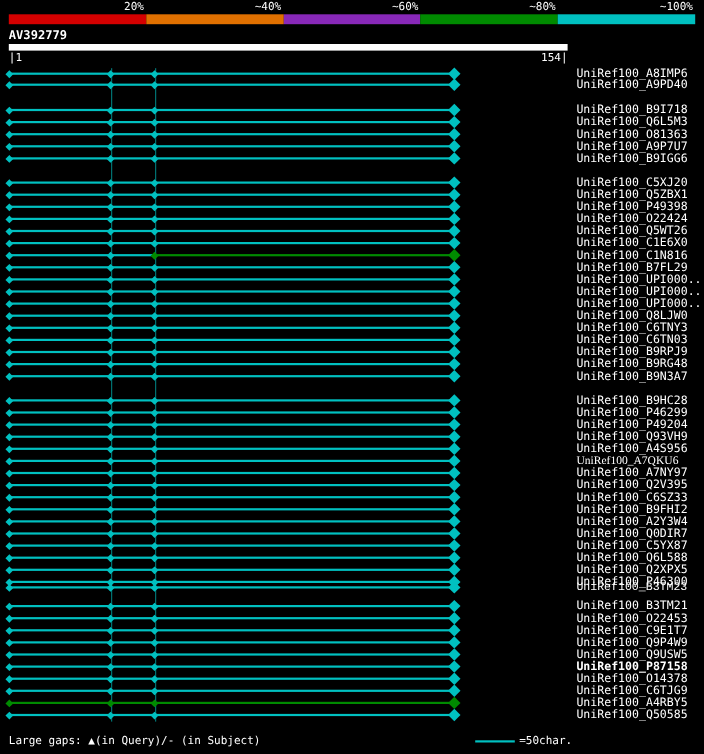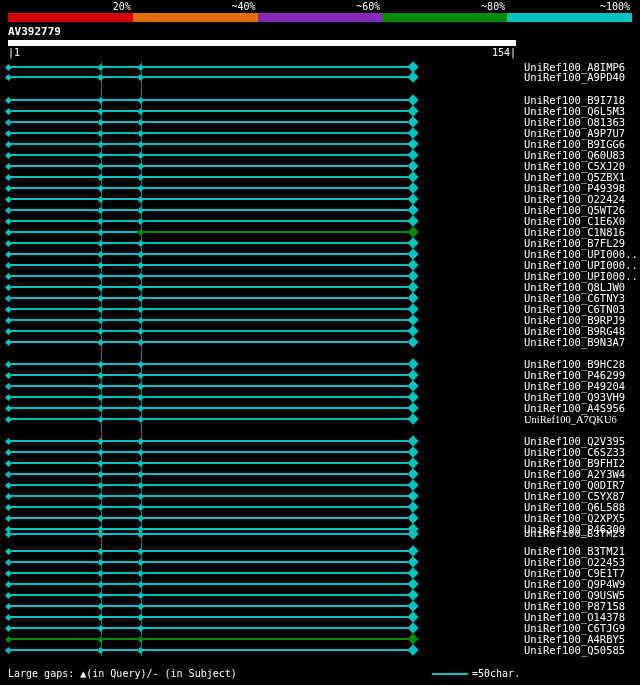--- a/index.html
+++ b/index.html
@@ -119,28 +119,20 @@
         <span class="hit-label">UniRef100_A9P7U7</span>
       </div>
       <div class="row" style="top: 77px; padding-left: 44px;">
         <div class="seg" style="left: 8px; width: 405.072px; background: rgb(0, 192, 192);"></div>
         <div class="dia" style="width: 5px; height: 5px; left: 98.4673px; top: 2.5px; background: rgb(0, 192, 192);"></div>
         <div class="dia" style="width: 5px; height: 5px; left: 138.31px; top: 2.5px; background: rgb(0, 192, 192);"></div>
         <div class="dia" style="width: 5px; height: 5px; left: 5.5px; top: 2.5px; background: rgb(0, 192, 192);"></div>
         <div class="dia" style="width: 8px; height: 8px; left: 409.072px; top: 1px; background: rgb(0, 192, 192);"></div>
         <span class="hit-label">UniRef100_B9IGG6</span>
       </div>
-      <div class="row" style="top: 88px;">
-        <div class="seg" style="left: 8px; width: 405.072px; background: rgb(0, 192, 192);"></div>
-        <div class="dia" style="width: 5px; height: 5px; left: 98.4673px; top: 2.5px; background: rgb(0, 192, 192);"></div>
-        <div class="dia" style="width: 5px; height: 5px; left: 138.31px; top: 2.5px; background: rgb(0, 192, 192);"></div>
-        <div class="dia" style="width: 5px; height: 5px; left: 5.5px; top: 2.5px; background: rgb(0, 192, 192);"></div>
-        <div class="dia" style="width: 8px; height: 8px; left: 409.072px; top: 1px; background: rgb(0, 192, 192);"></div>
-        <span class="hit-label">UniRef100_Q60U83</span>
-      </div>
       <div class="row" style="top: 99px;">
         <div class="seg" style="left: 8px; width: 405.072px; background: rgb(0, 192, 192);"></div>
         <div class="dia" style="width: 5px; height: 5px; left: 98.4673px; top: 2.5px; background: rgb(0, 192, 192);"></div>
         <div class="dia" style="width: 5px; height: 5px; left: 138.31px; top: 2.5px; background: rgb(0, 192, 192);"></div>
         <div class="dia" style="width: 5px; height: 5px; left: 5.5px; top: 2.5px; background: rgb(0, 192, 192);"></div>
         <div class="dia" style="width: 8px; height: 8px; left: 409.072px; top: 1px; background: rgb(0, 192, 192);"></div>
         <span class="hit-label">UniRef100_C5XJ20</span>
       </div>
       <div class="row" style="top: 110px;">
         <div class="seg" style="left: 8px; width: 405.072px; background: rgb(0, 192, 192);"></div>
@@ -312,20 +304,28 @@
         <span class="hit-label">UniRef100_A4S956</span>
       </div>
       <div class="row" style="top: 352px; font-family: Liberation Serif, serif;">
         <div class="seg" style="left: 8px; width: 405.072px; background: rgb(0, 192, 192);"></div>
         <div class="dia" style="width: 5px; height: 5px; left: 98.4673px; top: 2.5px; background: rgb(0, 192, 192);"></div>
         <div class="dia" style="width: 5px; height: 5px; left: 138.31px; top: 2.5px; background: rgb(0, 192, 192);"></div>
         <div class="dia" style="width: 5px; height: 5px; left: 5.5px; top: 2.5px; background: rgb(0, 192, 192);"></div>
         <div class="dia" style="width: 8px; height: 8px; left: 409.072px; top: 1px; background: rgb(0, 192, 192);"></div>
         <span class="hit-label">UniRef100_A7QKU6</span>
       </div>
+      <div class="row" style="top: 363px;">
+        <div class="seg" style="left: 8px; width: 405.072px; background: rgb(0, 192, 192);"></div>
+        <div class="dia" style="width: 5px; height: 5px; left: 98.4673px; top: 2.5px; background: rgb(0, 192, 192);"></div>
+        <div class="dia" style="width: 5px; height: 5px; left: 138.31px; top: 2.5px; background: rgb(0, 192, 192);"></div>
+        <div class="dia" style="width: 5px; height: 5px; left: 5.5px; top: 2.5px; background: rgb(0, 192, 192);"></div>
+        <div class="dia" style="width: 8px; height: 8px; left: 409.072px; top: 1px; background: rgb(0, 192, 192);"></div>
+        <span class="hit-label">UniRef100_A7NY97</span>
+      </div>
       <div class="row" style="top: 374px;">
         <div class="seg" style="left: 8px; width: 405.072px; background: rgb(0, 192, 192);"></div>
         <div class="dia" style="width: 5px; height: 5px; left: 98.4673px; top: 2.5px; background: rgb(0, 192, 192);"></div>
         <div class="dia" style="width: 5px; height: 5px; left: 138.31px; top: 2.5px; background: rgb(0, 192, 192);"></div>
         <div class="dia" style="width: 5px; height: 5px; left: 5.5px; top: 2.5px; background: rgb(0, 192, 192);"></div>
         <div class="dia" style="width: 8px; height: 8px; left: 409.072px; top: 1px; background: rgb(0, 192, 192);"></div>
         <span class="hit-label">UniRef100_Q2V395</span>
       </div>
       <div class="row" style="top: 385px;">
         <div class="seg" style="left: 8px; width: 405.072px; background: rgb(0, 192, 192);"></div>
@@ -432,21 +432,21 @@
         <span class="hit-label">UniRef100_Q9P4W9</span>
       </div>
       <div class="row" style="top: 528px;">
         <div class="seg" style="left: 8px; width: 405.072px; background: rgb(0, 192, 192);"></div>
         <div class="dia" style="width: 5px; height: 5px; left: 98.4673px; top: 2.5px; background: rgb(0, 192, 192);"></div>
         <div class="dia" style="width: 5px; height: 5px; left: 138.31px; top: 2.5px; background: rgb(0, 192, 192);"></div>
         <div class="dia" style="width: 5px; height: 5px; left: 5.5px; top: 2.5px; background: rgb(0, 192, 192);"></div>
         <div class="dia" style="width: 8px; height: 8px; left: 409.072px; top: 1px; background: rgb(0, 192, 192);"></div>
         <span class="hit-label">UniRef100_Q9USW5</span>
       </div>
-      <div class="row" style="top: 539px;">
+      <div class="row" style="top: 539px; font-weight: bold;">
         <div class="seg" style="left: 8px; width: 405.072px; background: rgb(0, 192, 192);"></div>
         <div class="dia" style="width: 5px; height: 5px; left: 98.4673px; top: 2.5px; background: rgb(0, 192, 192);"></div>
         <div class="dia" style="width: 5px; height: 5px; left: 138.31px; top: 2.5px; background: rgb(0, 192, 192);"></div>
         <div class="dia" style="width: 5px; height: 5px; left: 5.5px; top: 2.5px; background: rgb(0, 192, 192);"></div>
         <div class="dia" style="width: 8px; height: 8px; left: 409.072px; top: 1px; background: rgb(0, 192, 192);"></div>
         <span class="hit-label">UniRef100_P87158</span>
       </div>
       <div class="row" style="top: 550px;">
         <div class="seg" style="left: 8px; width: 405.072px; background: rgb(0, 192, 192);"></div>
         <div class="dia" style="width: 5px; height: 5px; left: 98.4673px; top: 2.5px; background: rgb(0, 192, 192);"></div>

